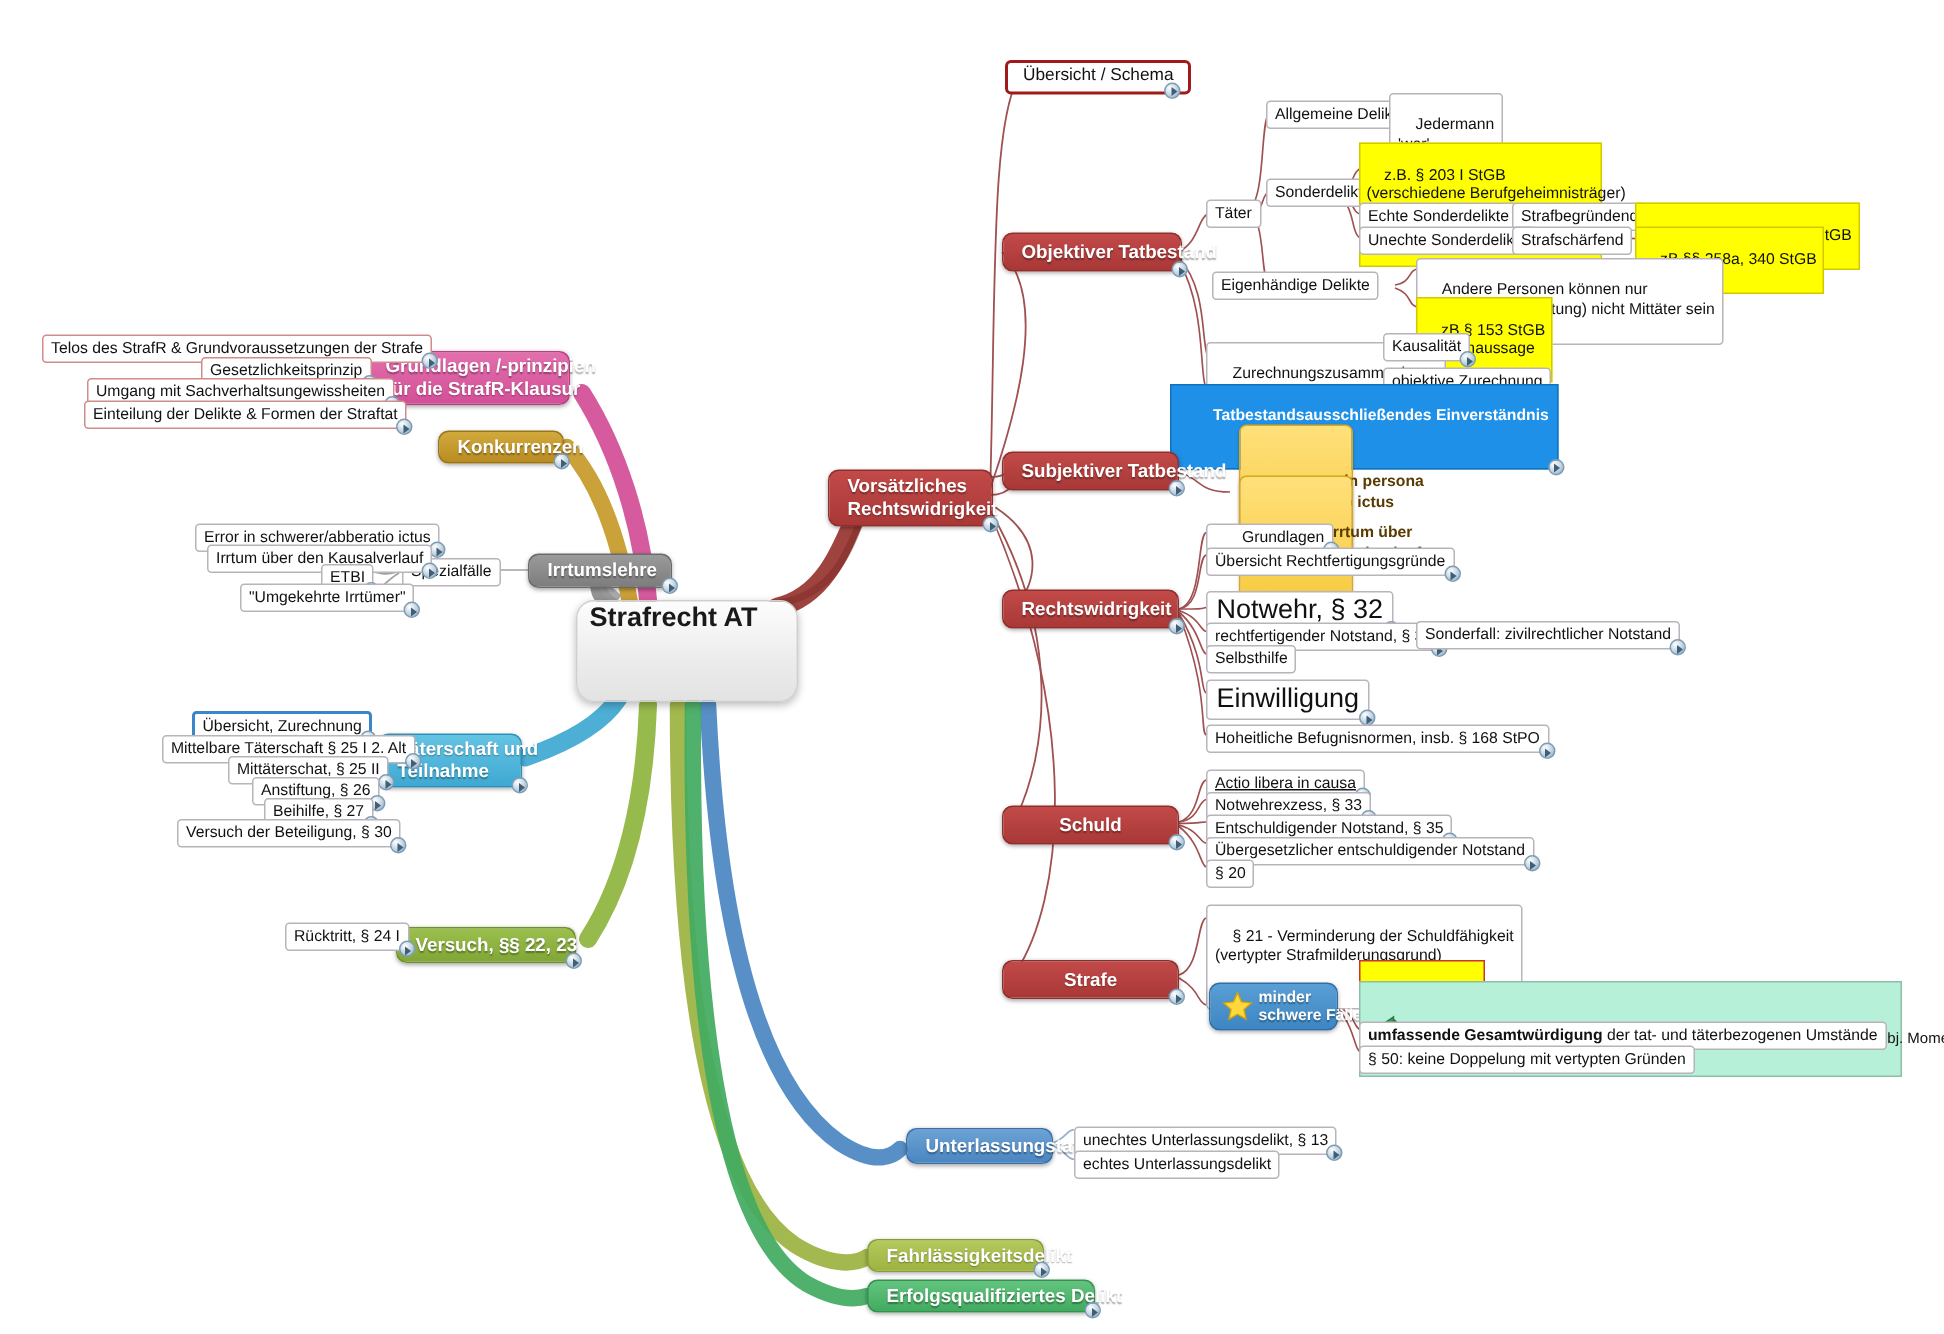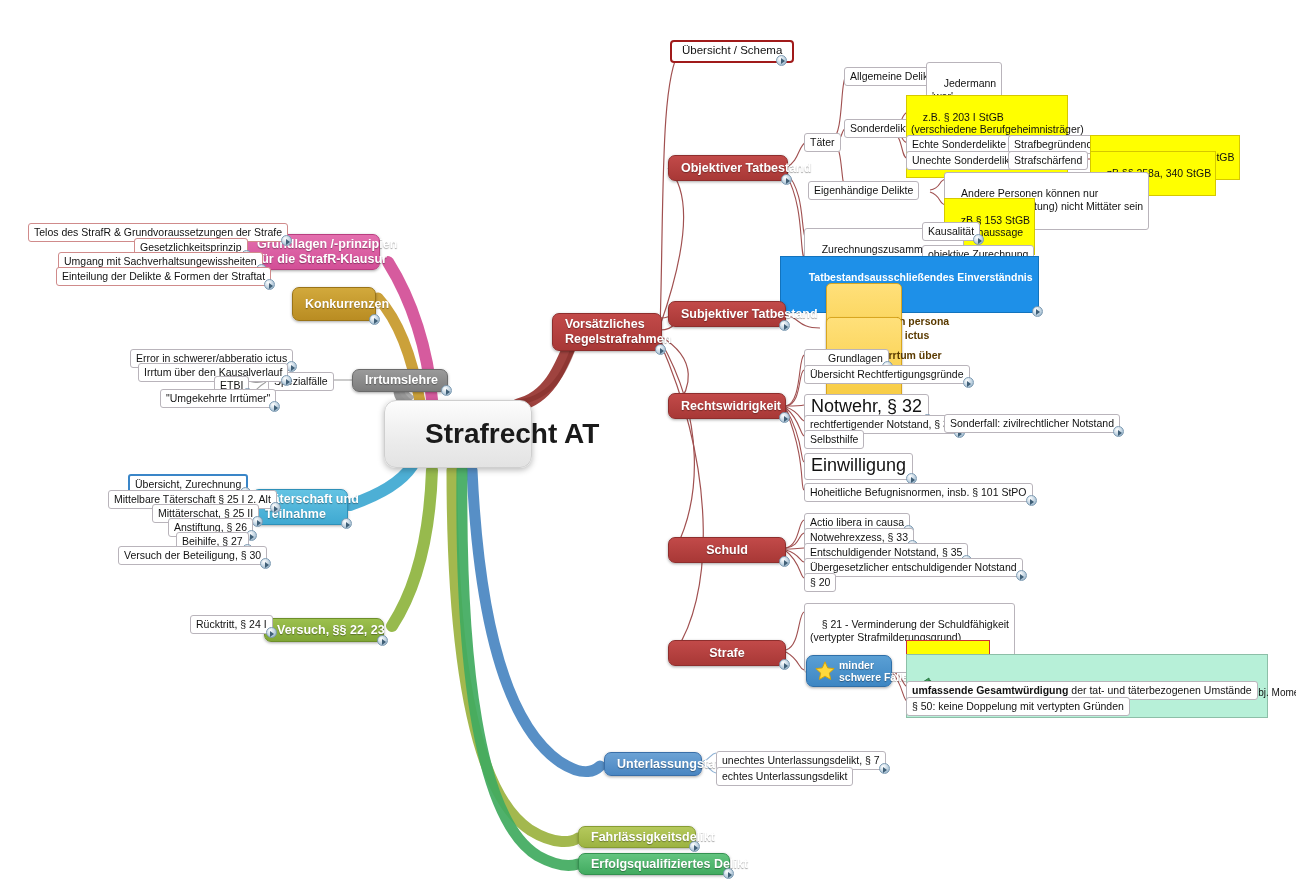--- a/index.html
+++ b/index.html
@@ -28,25 +28,24 @@
     z-index: 5;
   }
 
   
   .root {
     background: linear-gradient(#fdfdfd, #ededed 55%, #e3e3e3);
     border: 1px solid #cfcfcf;
     border-radius: 12px;
     box-shadow: 0 2px 6px rgba(0,0,0,.28);
     color: #1a1a1a;
-    font-size: 28px;
+    font-size: 18px;
     font-weight: bold;
     display: flex;
-    align-items: center;
-    padding: 0 40px;
+    padding: 0 8px;
   }
 
   
   .pill {
     border-radius: 7px;
     color: #ffffff;
     font-weight: bold;
     font-size: 12.5px;
     display: flex;
     align-items: center;
@@ -289,21 +288,21 @@
       <path d="M702,764 C712,768 710,772 716,773"></path>
     </g>
   </svg>
 
   <div class="node root" style="left:384px; top:400px; width:148px; height:68px;">
     <span>Strafrecht AT</span>
   </div>
 
   <div class="node pill dark-red" style="left:552px; top:313px; width:110px; height:38px;">
     <span>Vorsätzliches
-Regelstrafrahmen</span>
+Rechtswidrigkeit</span>
     <span class="badge"></span>
   </div>
 
   <div class="node leaf redline" style="left:670px; top:40px;">
     <span>Übersicht / Schema</span>
     <span class="badge inner"></span>
   </div>
 
   <div class="node pill dark-red" style="left:668px; top:155px; width:120px; height:26px;">
     <span>Objektiver Tatbestand</span>
@@ -432,29 +431,29 @@
     <span class="badge"></span>
   </div>
   <div class="node leaf" style="left:804px; top:430px;">
     <span>Selbsthilfe</span>
   </div>
   <div class="node leaf big" style="left:804px; top:453px;">
     <span>Einwilligung</span>
     <span class="badge"></span>
   </div>
   <div class="node leaf" style="left:804px; top:483px;">
-    <span>Hoheitliche Befugnisnormen, insb. § 101 StPO</span>
+    <span>Hoheitliche Befugnisnormen, insb. § 168 StPO</span>
     <span class="badge"></span>
   </div>
 
   <div class="node pill dark-red" style="left:668px; top:537px; width:118px; height:26px;">
     <span style="margin:0 auto;">Schuld</span>
     <span class="badge"></span>
   </div>
-  <div class="node leaf" style="left:804px; top:513px;">
+  <div class="node leaf" style="left:804px; top:513px;text-decoration:underline;">
     <span>Actio libera in causa</span>
     <span class="badge"></span>
   </div>
   <div class="node leaf" style="left:804px; top:528px;">
     <span>Notwehrexzess, § 33</span>
     <span class="badge"></span>
   </div>
   <div class="node leaf" style="left:804px; top:543px;">
     <span>Entschuldigender Notstand, § 35</span>
     <span class="badge"></span>
@@ -518,21 +517,21 @@
   </div>
   <div class="node leaf redthin" style="left:58px; top:252px;">
     <span>Umgang mit Sachverhaltsungewissheiten</span>
     <span class="badge"></span>
   </div>
   <div class="node leaf redthin" style="left:56px; top:267px;">
     <span>Einteilung der Delikte &amp; Formen der Straftat</span>
     <span class="badge"></span>
   </div>
 
-  <div class="node pill gold" style="left:292px; top:287px; width:84px; height:34px;">
+  <div class="node pill gold" style="left:292px; top:287px; width:84px; height:22px;">
     <span>Konkurrenzen</span>
     <span class="badge"></span>
   </div>
 
   <div class="node pill gray" style="left:352px; top:369px; width:96px; height:23px;">
     <span>Irrtumslehre</span>
     <span class="badge"></span>
   </div>
   <div class="node leaf" style="left:268px; top:372px;">
     <span>Spezialfälle</span>
@@ -590,21 +589,21 @@
   </div>
   <div class="node leaf" style="left:190px; top:615px;">
     <span>Rücktritt, § 24 I</span>
     <span class="badge"></span>
   </div>
 
   <div class="node pill steelblue" style="left:604px; top:752px; width:98px; height:24px;">
     <span>Unterlassungstat</span>
   </div>
   <div class="node leaf" style="left:716px; top:751px;">
-    <span>unechtes Unterlassungsdelikt, § 7</span>
+    <span>unechtes Unterlassungsdelikt, § 13</span>
     <span class="badge"></span>
   </div>
   <div class="node leaf" style="left:716px; top:767px;">
     <span>echtes Unterlassungsdelikt</span>
   </div>
 
   <div class="node pill yellowgreen" style="left:578px; top:826px; width:118px; height:22px;">
     <span>Fahrlässigkeitsdelikt</span>
     <span class="badge"></span>
   </div>

